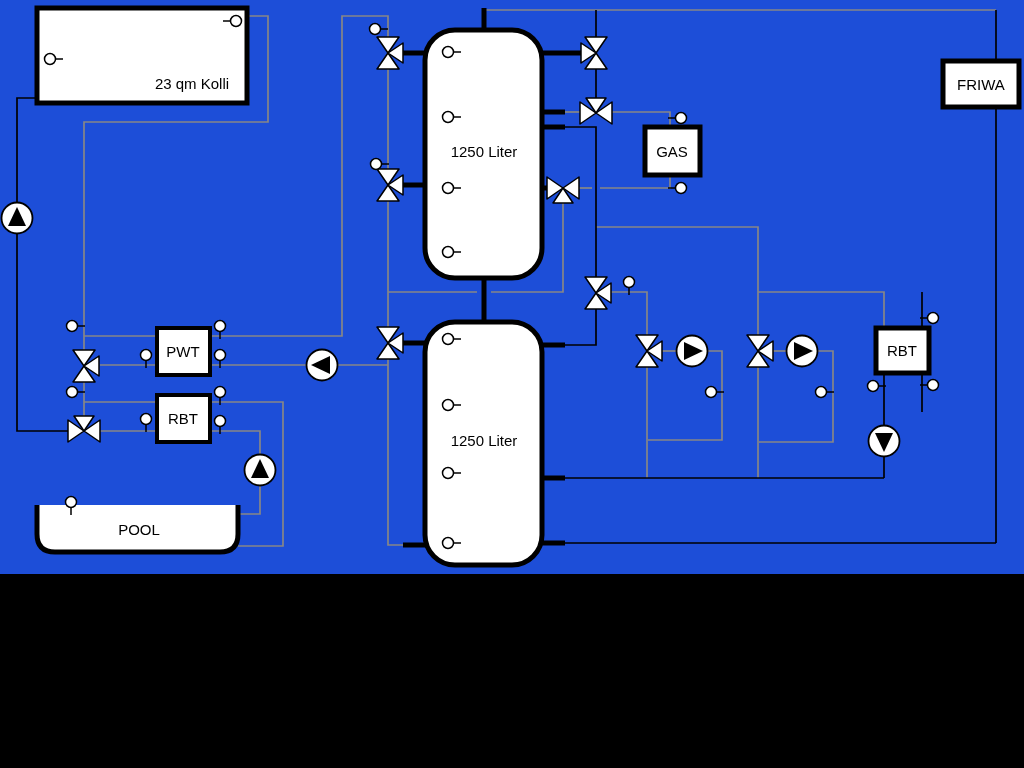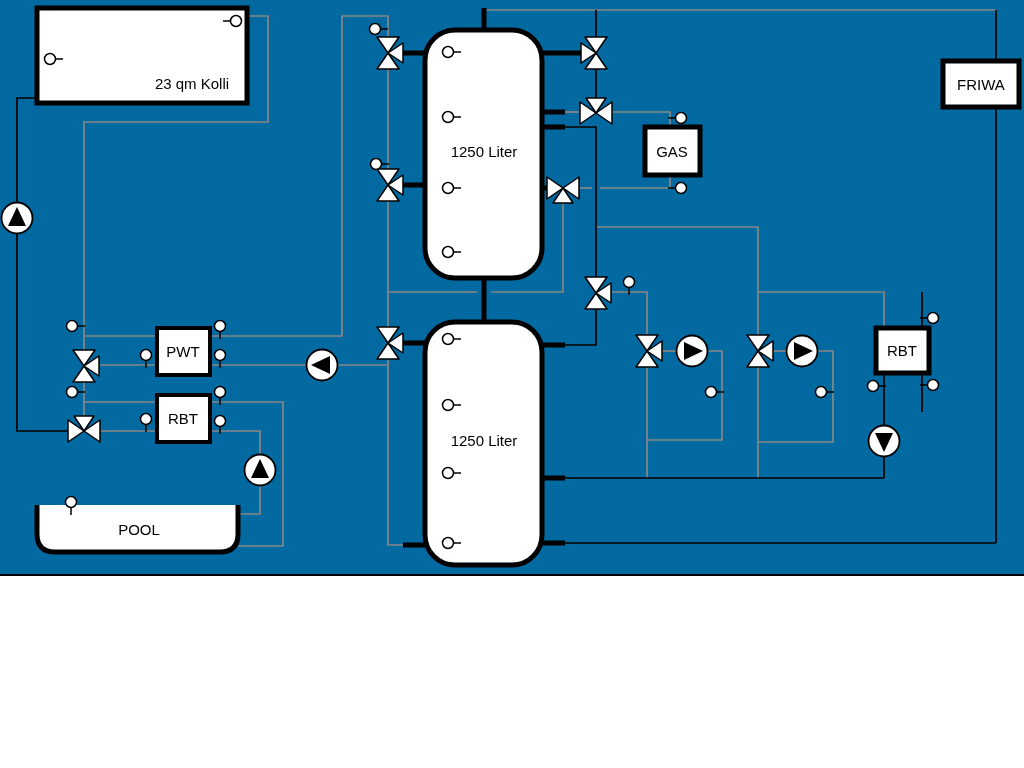--- a/index.html
+++ b/index.html
@@ -1,16 +1,16 @@
 <!DOCTYPE html>
 <html><head>
 <meta charset="utf-8">
 <style>
   html,body{margin:0;padding:0;background:#fff;}
-  .stage{position:relative;width:1024px;height:576px;background:#0369a1;overflow:hidden;
+  .stage{position:relative;width:1024px;height:768px;background:#1d4ed8;overflow:hidden;
          font-family:"Liberation Sans",sans-serif;}
   svg text{font-family:"Liberation Sans",sans-serif;font-size:15px;fill:#000;}
   .pipe-gray{stroke:#878787;stroke-width:1.7;fill:none;}
   .pipe-black{stroke:#000;stroke-width:1.7;fill:none;}
   .stub{stroke:#000;stroke-width:5;fill:none;}
   .boxthick{fill:#fff;stroke:#000;stroke-width:5;}
   .boxmed{fill:#fff;stroke:#000;stroke-width:4;}
 </style>
 </head>
 <body>

